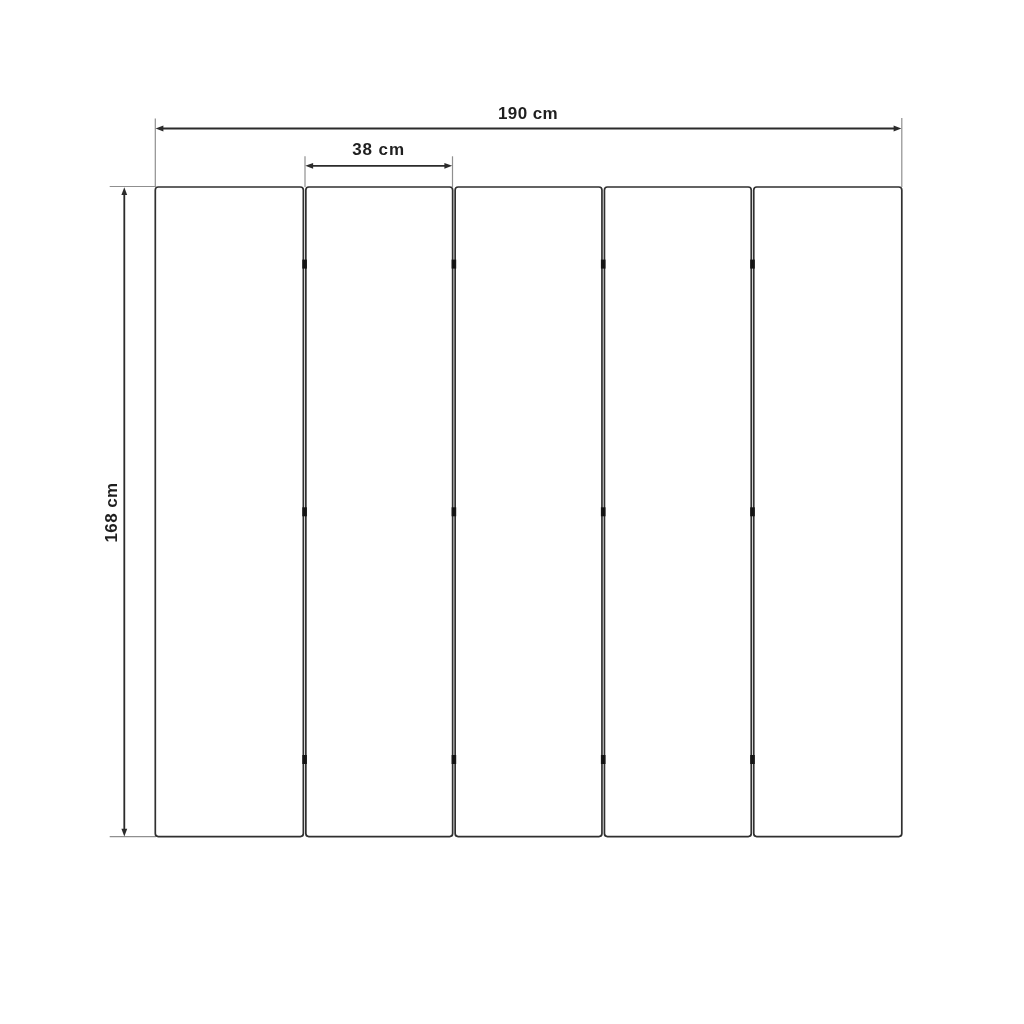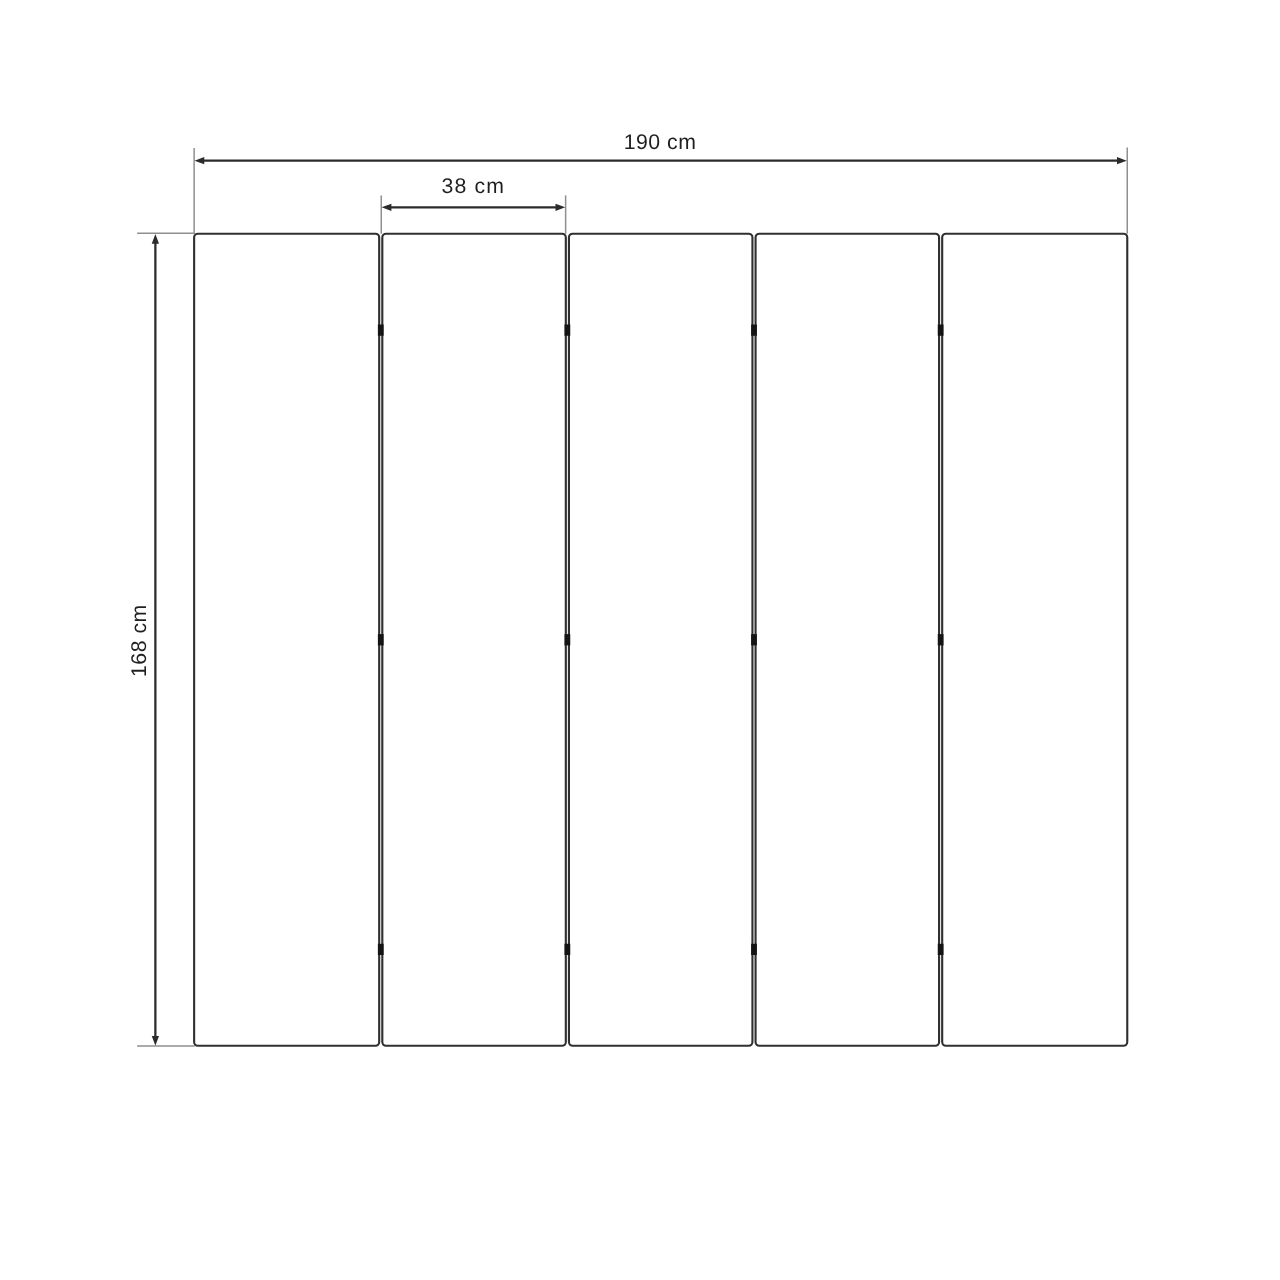--- a/index.html
+++ b/index.html
@@ -1,16 +1,16 @@
 <!DOCTYPE html>
 <html><head>
 <meta charset="utf-8">
 <style>
   html,body{margin:0;padding:0;background:#ffffff;}
-  .wrap{width:1024px;height:1024px;background:#f97316;overflow:hidden;}
+  .wrap{width:1024px;height:1024px;background:#f97316;overflow:hidden;font-weight:bold;}
   text{font-family:"Liberation Sans",sans-serif;fill:#1f1f1f;}
 </style>
 </head>
 <body>
 <div class="wrap">
 <svg width="1024" height="1024" viewBox="0 0 1024 1024" xmlns="http://www.w3.org/2000/svg">
 
   <rect x="0" y="0" width="1024" height="1024" fill="#ffffff"></rect>
 
   <line x1="155.3" y1="118.4" x2="155.3" y2="187" stroke="#8f8f8f" stroke-width="1.2"></line>

